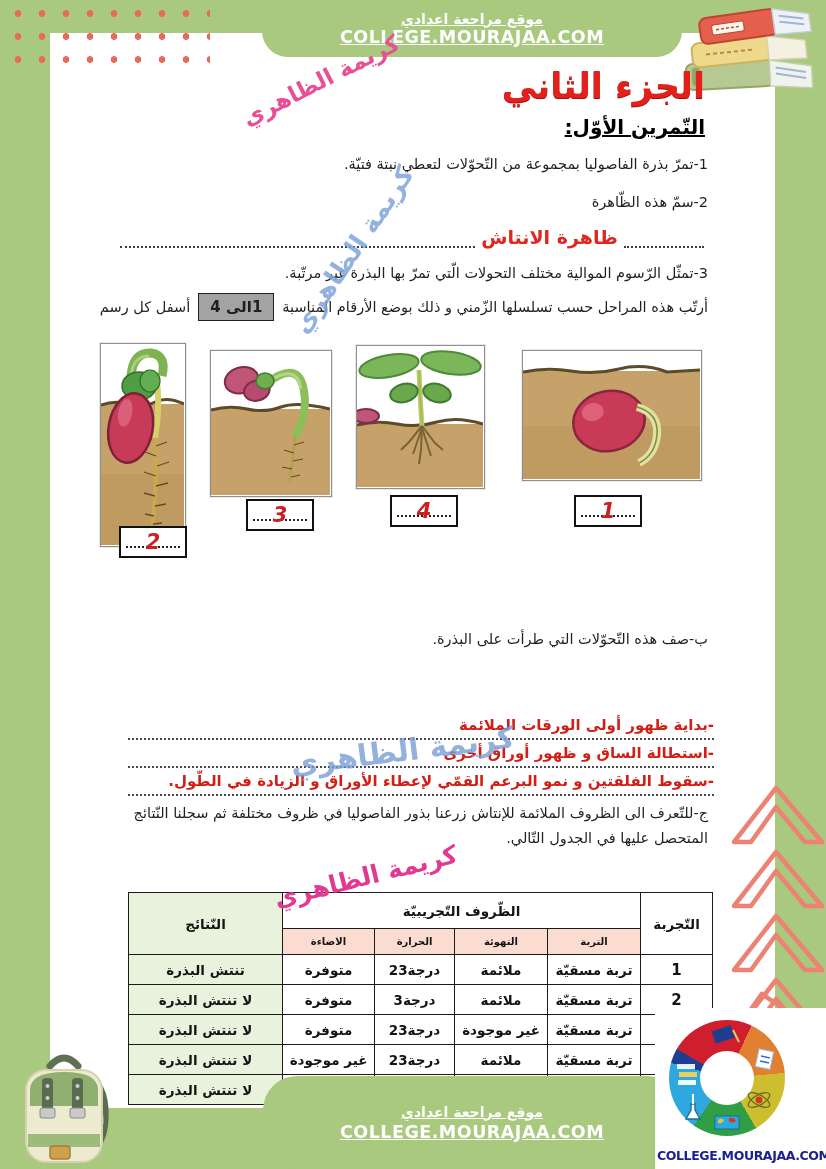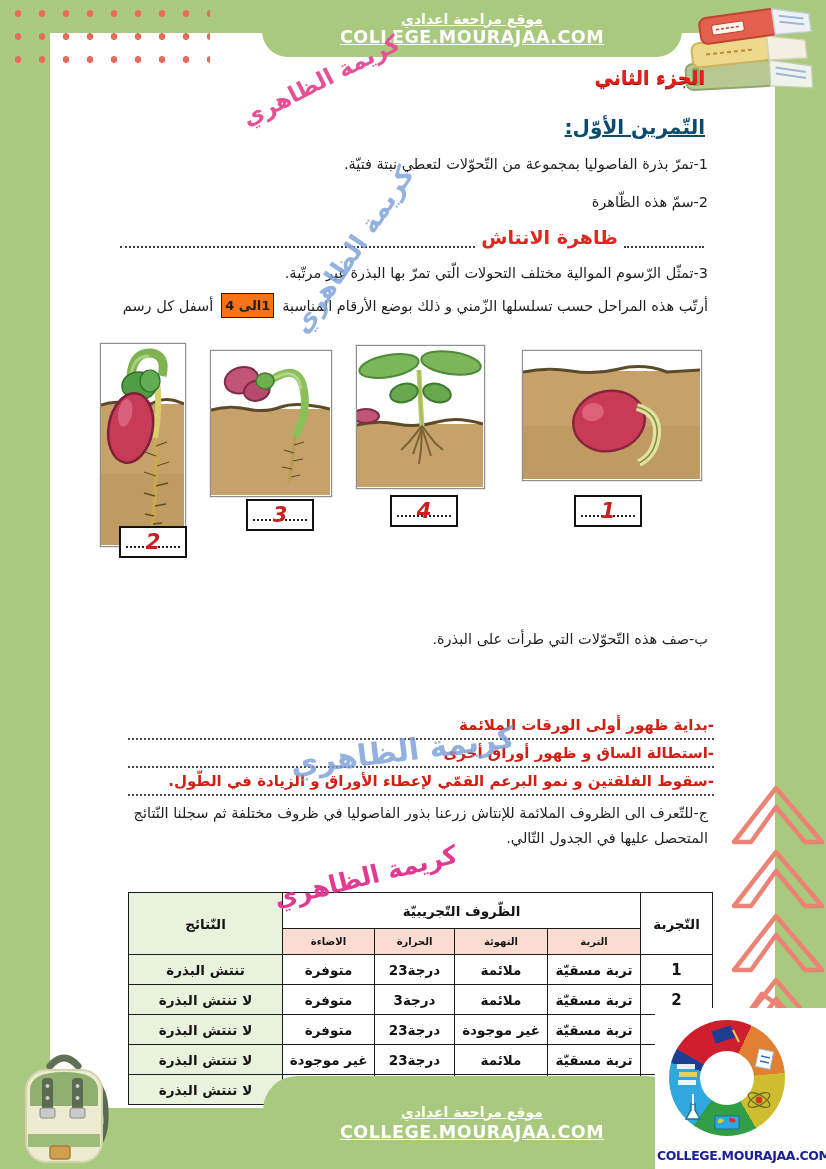--- a/index.html
+++ b/index.html
@@ -17,32 +17,32 @@
   
   .top-bubble { position:absolute; left:262px; top:0; width:420px; height:57px; background:#a8c97e;
     border-radius:0 0 26px 26px; z-index:8; display:flex; flex-direction:column; align-items:center; justify-content:center; }
   .site1 { color:#fff; font-weight:bold; font-size:14px; text-decoration:underline; }
   .site2 { color:#fff; font-weight:bold; font-size:17.5px; text-decoration:underline; letter-spacing:.5px; }
 
   .books-svg { position:absolute; left:680px; top:2px; z-index:9; }
 
   
   .ar { direction:rtl; }
-  .part-title { position:absolute; right:121px; top:66px; font-size:19px; font-weight:bold; color:#e3201b; z-index:10; text-shadow:0 1px 0 #9e0f0c;margin-left:20px; }
-  .ex-title { position:absolute; right:121px; top:115px; font-size:20px; font-weight:bold; color:#0c4a6e; text-decoration:underline; z-index:10; }
+  .part-title { position:absolute; right:121px; top:66px; font-size:35px; font-weight:bold; color:#e3201b; z-index:10; text-shadow:0 1px 0 #9e0f0c;margin-left:20px; }
+  .ex-title { position:absolute; right:121px; top:115px; font-size:20px; font-weight:bold; color:#000000; text-decoration:underline; z-index:10; }
   .q { position:absolute; right:118px; color:#1f1f1f; font-size:14.5px; z-index:10; }
   .q1 { top:156px; } .q2 { top:194px; } .q3 { top:265px; } .qb { top:631px; }
 
   .phen-row { position:absolute; left:120px; top:227px; width:584px; display:flex; direction:rtl; align-items:flex-end; z-index:10; }
   .dotline { border-bottom:2.5px dotted #3c3c3c; height:14px; }
   .dotline.short { width:80px; } .dotline.grow { flex:1; }
   .phen-text { color:#e3261d; font-weight:bold; font-size:19px; padding:0 6px; line-height:1.1; }
 
   .order-row { position:absolute; right:118px; top:293px; display:flex; direction:rtl; align-items:center; gap:8px; font-size:14.5px; color:#1f1f1f; z-index:10; }
-  .range-box { border:1.6px solid #222; background:#f97316; padding:4px 3px; font-weight:bold; font-size:13px; direction:rtl; }
+  .range-box { border:1.6px solid #222; background:#a3a3a3; padding:4px 11px; font-weight:bold; font-size:15px; direction:rtl; }
 
   
   .fig { position:absolute; background:#fff; border:1.6px solid #8f8f8f; z-index:10; box-shadow:0 0 0 1px #e8e8e8; }
   .figA { left:100px; top:343px; width:86px;  height:204px; }
   .figB { left:210px; top:350px; width:122px; height:147px; }
   .figC { left:356px; top:345px; width:129px; height:144px; }
   .figD { left:522px; top:350px; width:180px; height:131px; }
   .numbox { position:absolute; width:68px; height:32px; background:#fff; border:2px solid #111; z-index:11; display:flex; align-items:center; justify-content:center; }
   .numbox::before { content:""; position:absolute; left:5px; right:5px; top:calc(50% + 4px); border-top:2.2px dotted #222; }
   .numbox span { position:relative; z-index:1; color:#cc1f1f; font-weight:bold; font-size:21px; font-style:italic; line-height:1; }

